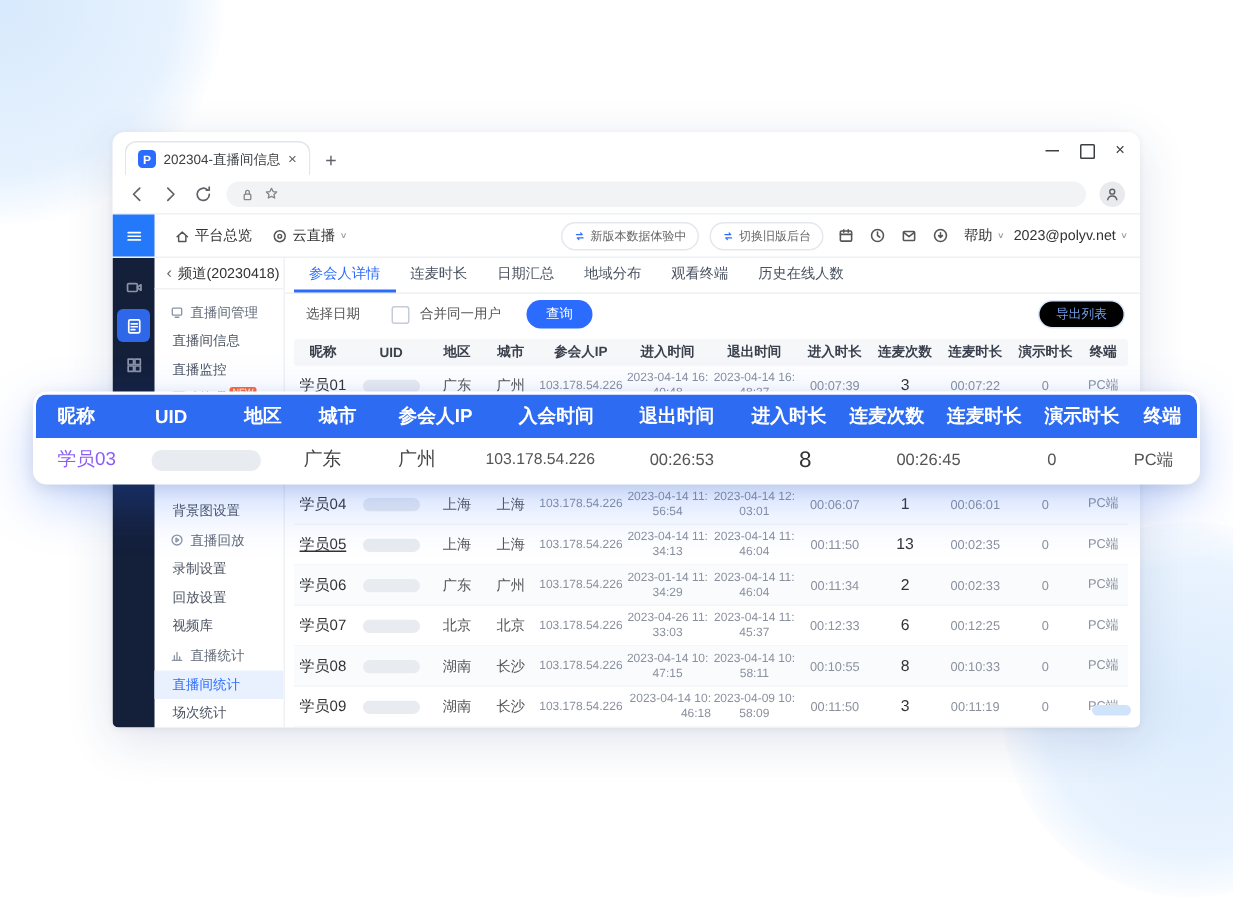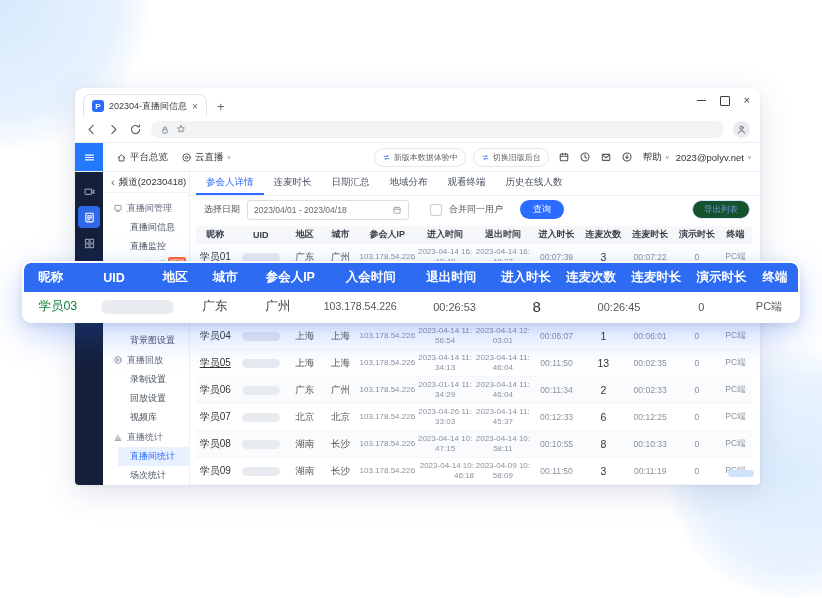--- a/index.html
+++ b/index.html
@@ -58,42 +58,42 @@
   .rail-ic{width:22px;height:22px;border-radius:4px;color:#8a93a8;display:flex;align-items:center;justify-content:center;}
   .rail-ic .ic{width:13px;height:13px;}
   .rail-ic.sel{background:#2e68e8;color:#fff;}
   .subsidebar{width:86px;border-right:1px solid #f0f1f4;flex:none;display:flex;flex-direction:column;}
   .channel-head{height:27px;display:flex;align-items:center;gap:4px;padding:0 8px;font-size:9.5px;color:#333;
     border-bottom:1px solid #f0f1f4;white-space:nowrap;}
   .chevl{color:#666;font-size:11px;line-height:1;}
   .menu{flex:1;padding-top:5px;}
   .m-sec{display:flex;align-items:center;gap:4px;height:20px;padding-left:10px;font-size:9px;color:#606877;white-space:nowrap;}
   .m-sec .ic{width:10px;height:10px;color:#8a93a4;flex:none;}
-  .m-item{height:19px;line-height:19px;padding-left:12px;font-size:9px;color:#4a5260;white-space:nowrap;position:relative;margin-left:15px;}
+  .m-item{height:19px;line-height:19px;padding-left:12px;font-size:9px;color:#4a5260;white-space:nowrap;position:relative;}
   .m-item.sel{background:#e9f1ff;color:#2b6cff;}
   .badge{display:inline-block;background:#ff6a3b;color:#fff;font-size:6px;line-height:8px;padding:0 2px;border-radius:2px;
     position:relative;top:-5px;left:2px;}
   .menu-gap{height:56px;}
 
   
   .main{flex:1;display:flex;flex-direction:column;min-width:0;position:relative;}
   .tabs{height:25px;display:flex;gap:0;border-bottom:1px solid #eef0f3;padding-left:6px;}
   .tab-item{font-size:9.5px;color:#4a5260;padding:0 10px;display:flex;align-items:center;border-bottom:2px solid transparent;white-space:nowrap;}
   .tab-item.act{color:#2b6cff;border-bottom-color:#2b6cff;}
   .filters{height:30px;display:flex;align-items:center;padding:0 10px 0 14px;gap:7px;}
   .flabel{font-size:9px;color:#555;white-space:nowrap;}
   .dateinput{width:148px;height:18px;border:1px solid #dadfe7;border-radius:3px;display:flex;align-items:center;
     padding:0 6px;gap:4px;}
   .dateinput span{flex:1;font-size:8.5px;color:#666;white-space:nowrap;}
   .dateinput .ic{width:10px;height:10px;color:#98a0ad;flex:none;}
   .chk{width:10px;height:10px;border:1px solid #c6ccd6;border-radius:2px;background:#fff;margin-left:14px;flex:none;}
   .querybtn{margin-left:10px;background:#2b6cff;color:#fff;border:none;border-radius:10px;height:19px;padding:0 13px;
     font-size:9px;font-family:inherit;}
   .f-spacer{flex:1;}
-  .exportbtn{background:#14532d;color:#6f9be0;border:1px solid #d9e6fb;border-radius:10px;height:19px;padding:0 11px;
+  .exportbtn{background:#000000;color:#6f9be0;border:1px solid #d9e6fb;border-radius:10px;height:19px;padding:0 11px;
     font-size:8.5px;font-family:inherit;white-space:nowrap;}
   .thead{display:flex;background:#f6f7f9;height:20px;align-items:center;margin:2px 8px 0 6px;border-radius:2px;}
   .th{font-size:9px;color:#3a414d;font-weight:bold;text-align:center;white-space:nowrap;overflow:hidden;}
   .rows{margin:0 8px 0 6px;}
   .t-row{display:flex;align-items:center;height:26px;border-bottom:1px solid #f4f6f9;}
   .rows > .t-row:nth-child(2n+5){background:#fafbfd;}
   .row-gap{height:52px;}
   .td{text-align:center;overflow:hidden;}
   .td.nick{font-size:10px;color:#333;}
   .td.loc{font-size:9.5px;color:#555;}
@@ -104,21 +104,21 @@
   .scrollthumb{position:absolute;right:6px;bottom:8px;width:26px;height:7px;background:#cfe3fb;border-radius:4px;}
 
   
   .overlay{position:absolute;left:22px;top:261px;width:778px;height:62px;z-index:10;border-radius:9px;background:#fff;
     border:2px solid #fff;box-shadow:0 12px 34px rgba(43,108,255,.28),0 3px 10px rgba(0,0,0,.10);
     display:flex;flex-direction:column;overflow:hidden;box-sizing:border-box;}
   .ov-head{flex:1;background:#2c6bf2;display:flex;align-items:center;border-radius:6px 6px 0 0;}
   .ov-th{color:#fff;font-size:12.5px;font-weight:bold;text-align:center;white-space:nowrap;overflow:hidden;}
   .ov-row{flex:1;display:flex;align-items:center;background:#fff;}
   .ov-td{text-align:center;overflow:hidden;}
-  .ov-td.nick{font-size:12.5px;color:#15803d;}
+  .ov-td.nick{font-size:12.5px;color:#8b5cf6;}
   .ov-td.loc{font-size:12.5px;color:#444;}
   .ov-td.ip,.ov-td.time{font-size:10.5px;color:#555;line-height:1.2;word-break:break-all;}
   .ov-td.dur,.ov-td.term{font-size:11px;color:#555;}
   .ov-td.cnt{font-size:15px;color:#333;}
   .ov-uidpill{width:80%;max-width:92px;height:14px;background:#e8ebf0;border-radius:8px;margin:0 auto;}
 </style>
 </head>
 <body>
 
 <div class="deco deco-tl"></div>
@@ -329,29 +329,20 @@
       <div class="tabs" id="tabs">
           <div class="tab-item act">参会人详情</div>
           <div class="tab-item">连麦时长</div>
           <div class="tab-item">日期汇总</div>
           <div class="tab-item">地域分布</div>
           <div class="tab-item">观看终端</div>
           <div class="tab-item">历史在线人数</div>
         </div>
       <div class="filters">
         <span class="flabel">选择日期</span>
-        <div class="dateinput">
-          <span>2023/04/01 - 2023/04/18</span>
-          <span class="ic" style="width:10px;height:10px;color:#98a0ad">
-            <svg class="ic" viewBox="0 0 16 16">
-                <rect x="3" y="4" width="10" height="9" rx="1"></rect>
-                <path d="M3 7h10M6 3v2M10 3v2"></path>
-              </svg>
-          </span>
-        </div>
         <span class="chk"></span>
         <span class="flabel">合并同一用户</span>
         <button class="querybtn">查询</button>
         <span class="f-spacer"></span>
         <button class="exportbtn">导出列表</button>
       </div>
       <div class="thead" id="thead">
           <span class="th" style="flex: 7 1 0%;">昵称</span>
           <span class="th" style="flex: 9.5 1 0%;">UID</span>
           <span class="th" style="flex: 6.5 1 0%;">地区</span>

